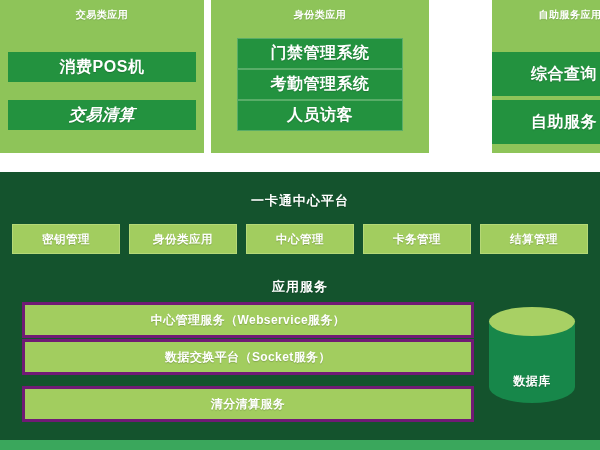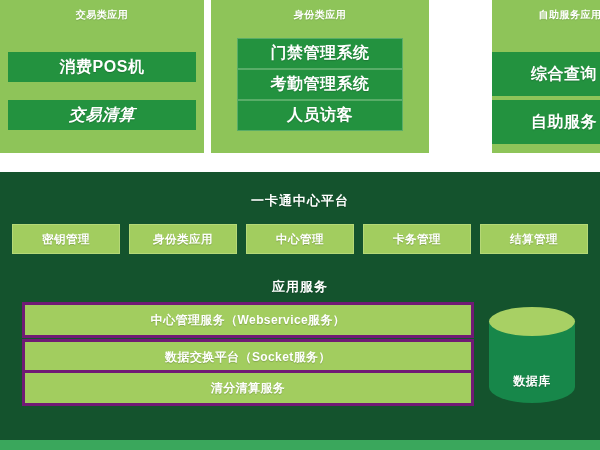--- a/index.html
+++ b/index.html
@@ -156,21 +156,21 @@
     display: flex;
     align-items: center;
     justify-content: center;
     letter-spacing: 0.4px;
     text-shadow: 0 1px 1px rgba(0,0,0,0.18);
     box-sizing: border-box;
     border: 3px solid #701a75;
   }
   .service-row.r0 { top: 0px; }
   .service-row.r1 { top: 37px; }
-  .service-row.r2 { top: 68px; text-align: right; }
+  .service-row.r2 { top: 84px; text-align: right; }
 
   
   .database {
     position: absolute;
     left: 489px;
     top: 135px;
     width: 86px;
     height: 105px;
   }
   .db-body {

